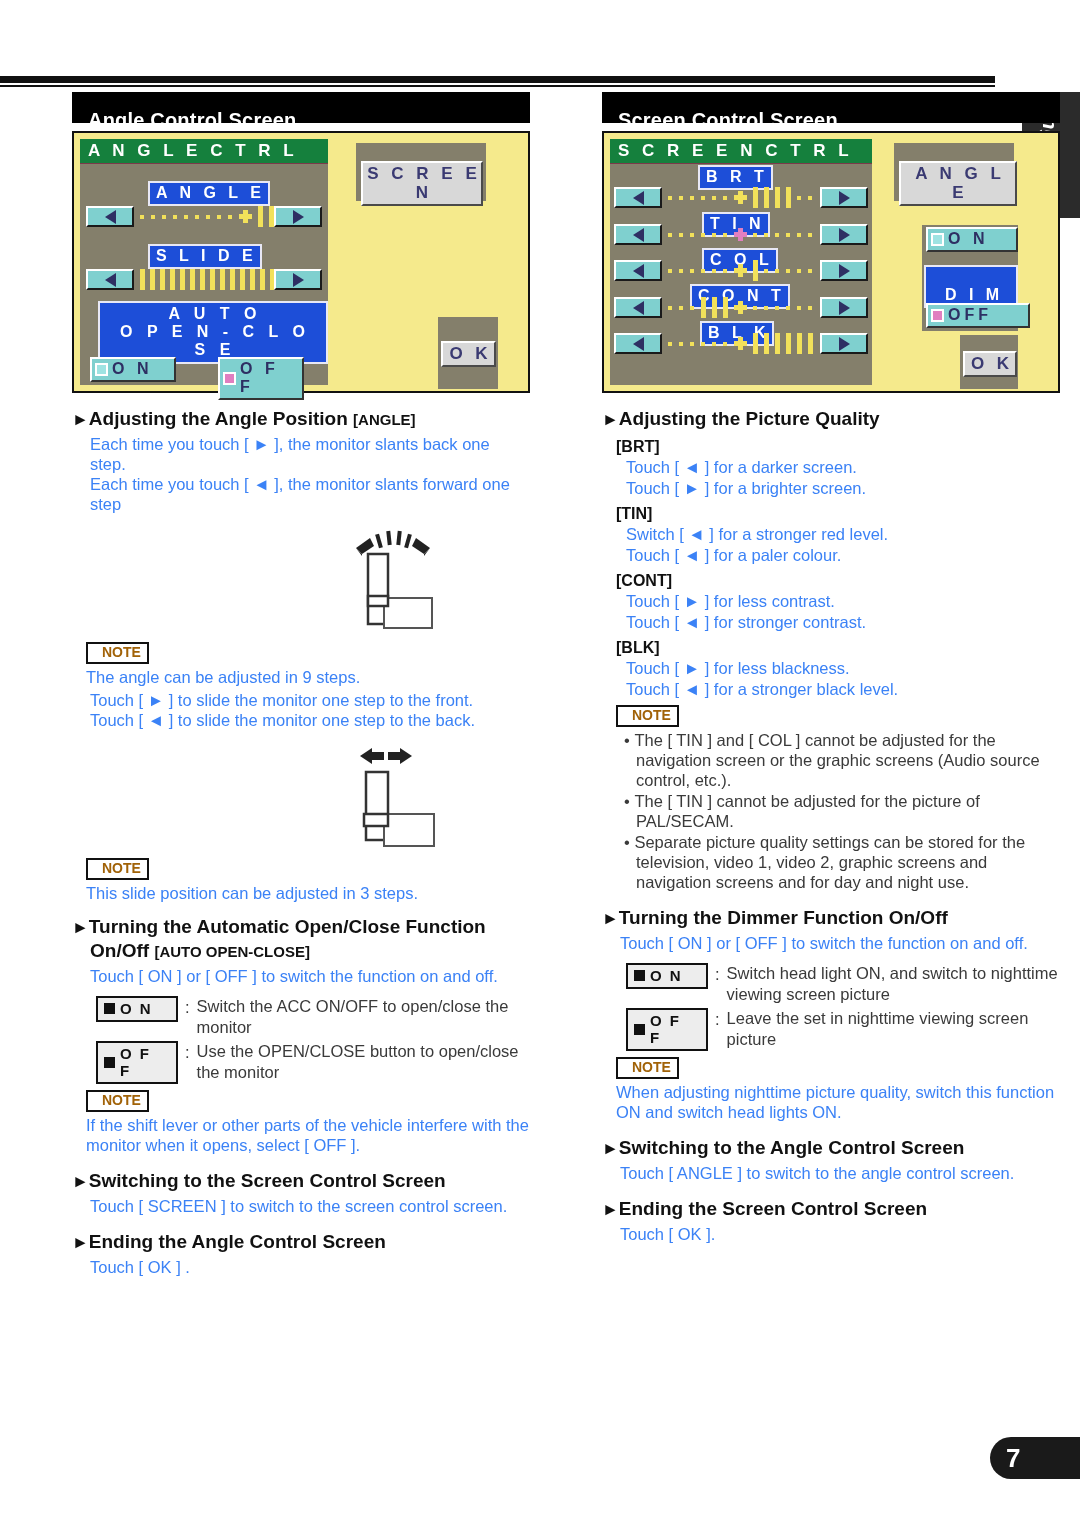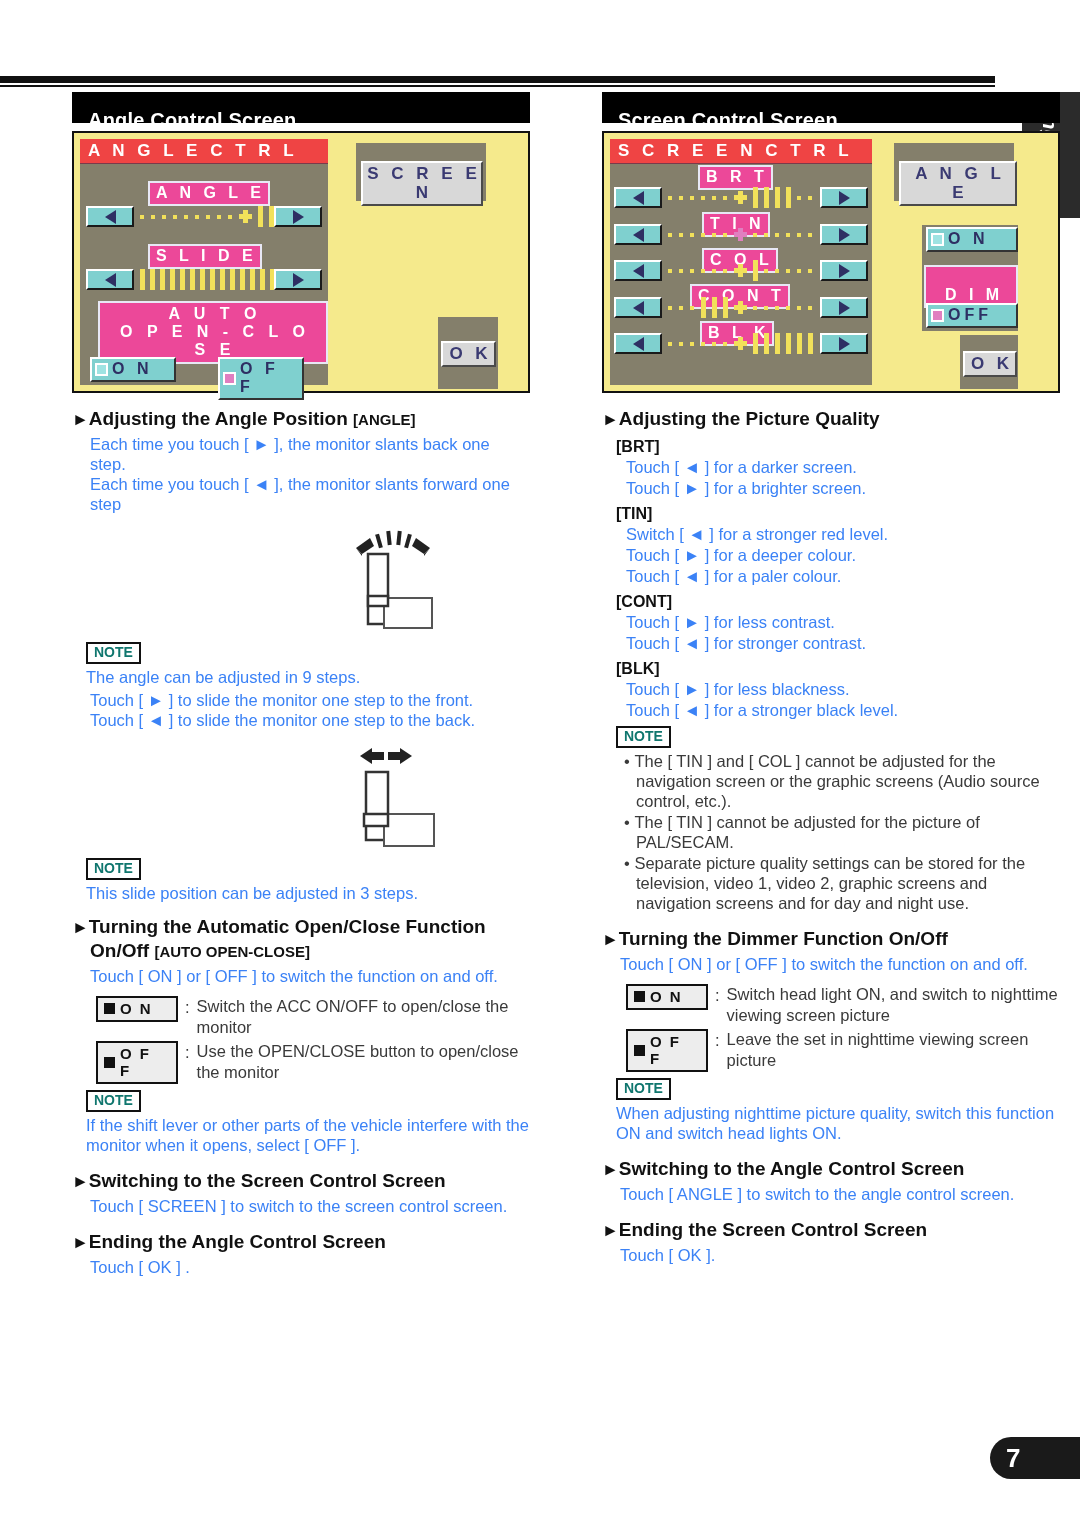--- a/index.html
+++ b/index.html
@@ -65,32 +65,32 @@
     display:flex;
   }
   .mock-main {
     background:#847f6b;
     width:248px;
     position:relative;
     flex:none;
   }
   .mock-main.wide { width:262px; }
   .mock-title {
-    background:#ef4444; color:#fff;
+    background:#15803d; color:#fff;
     font-size:17px; font-weight:bold;
     letter-spacing:4px;
     padding:2px 0 3px 8px;
     height:25px; line-height:19px;
     border-bottom:1px solid #7a3a4a;
   }
   .mock-side { flex:1; position:relative; }
 
   
   .chip {
-    background:#ec4899; color:#ffffff;
+    background:#1d4ed8; color:#ffffff;
     border:2px solid #e8e8f5;
     font-size:16px; font-weight:bold;
     letter-spacing:4px;
     text-align:center;
     line-height:18px;
     padding:1px 3px 2px 6px;
     display:inline-block;
     white-space:pre-line;
   }
   
@@ -155,21 +155,21 @@
   p.body {
     font-size:16.5px; color:#3b82f6; line-height:20px;
     margin:3px 0 0 18px;
   }
   p.body.tight { margin-top:1px; }
   .sub { font-size:16px; font-weight:bold; color:#111; margin:7px 0 0 14px; }
   p.body.ind { margin-left:24px; }
 
   .note-box {
     display:inline-block; border:2px solid #111; font-size:14px; font-weight:bold;
-    color:#0f766e; padding:1px 6px 2px 6px; margin:8px 0 0 14px; line-height:15px;
+    color:#a16207; padding:1px 6px 2px 14px; margin:8px 0 0 14px; line-height:15px;
   }
   ul.note-list { list-style:none; margin:3px 0 0 22px; }
   ul.note-list li {
     font-size:16.5px; color:#3a3a3a; line-height:20px;
     text-indent:-12px; padding-left:12px; margin-top:1px;
   }
 
   
   .legend { margin:10px 0 0 24px; }
   .legend-row { display:flex; align-items:flex-start; margin-top:3px; }
@@ -531,21 +531,21 @@
         </div>
 
         <div style="position:absolute;left:50px;top:86px;width:96px;height:106px;background:#847f6b;">
           <div class="chip-teal" style="position:absolute;left:4px;top:2px;width:92px;">
             <span class="sq cyan"></span>
             <span>O N</span>
           </div>
           <div class="chip" style="position:absolute;left:2px;top:40px;width:94px;padding:1px 0 2px 6px;">
             <span>D I M</span>
           </div>
-          <div class="chip-teal" style="position:absolute;left:4px;top:78px;width:92px;">
+          <div class="chip-teal" style="position:absolute;left:4px;top:78px;width:104px;">
             <span class="sq pink"></span>
             <span>OFF</span>
           </div>
         </div>
 
         <div style="position:absolute;left:88px;top:196px;width:58px;height:54px;background:#847f6b;">
           <div class="chip-grey" style="position:absolute;left:3px;top:16px;width:54px;">
             <span>O K</span>
           </div>
         </div>
@@ -557,21 +557,20 @@
       <span class="tri">►</span><span>Adjusting the Picture Quality</span>
     </h3>
 
     <div class="sub">[BRT]</div>
     <p class="body ind tight">Touch [ ◄ ] for a darker screen.</p>
     <p class="body ind tight">Touch [ ► ] for a brighter screen.</p>
 
     <div class="sub">[TIN]</div>
     <p class="body ind tight">Switch [ ◄ ] for a stronger red level.</p>
 
-    <p class="body ind tight">Touch [ ► ] for a deeper colour.</p>
     <p class="body ind tight">Touch [ ◄ ] for a paler colour.</p>
 
     <div class="sub">[CONT]</div>
     <p class="body ind tight">Touch [ ► ] for less contrast.</p>
     <p class="body ind tight">Touch [ ◄ ] for stronger contrast.</p>
 
     <div class="sub">[BLK]</div>
     <p class="body ind tight">Touch [ ► ] for less blackness.</p>
     <p class="body ind tight">Touch [ ◄ ] for a stronger black level.</p>
 

